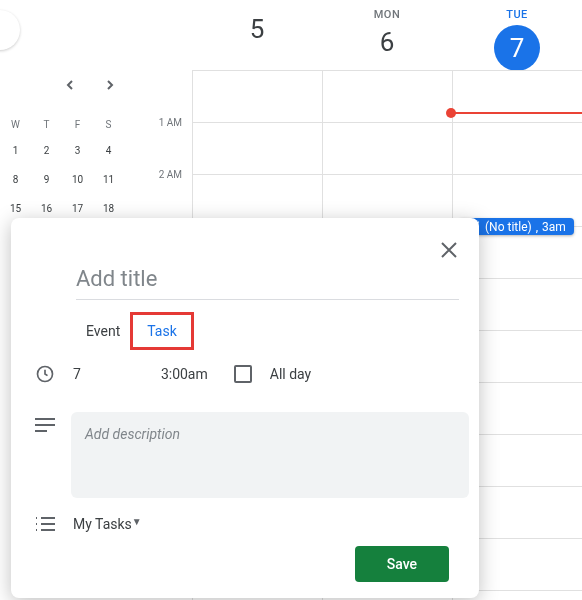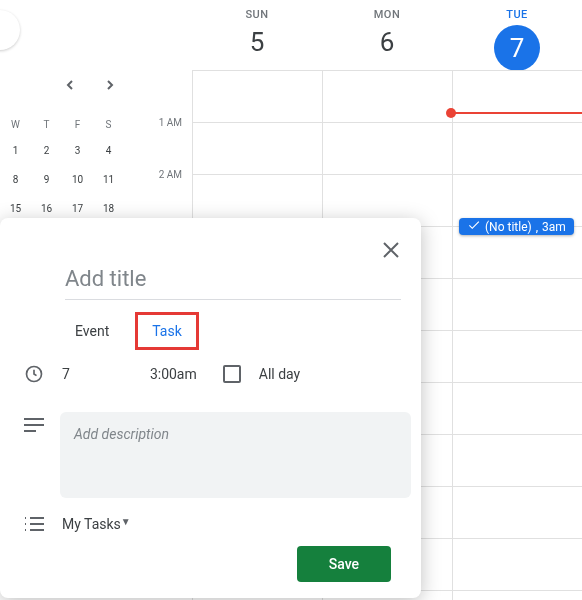--- a/index.html
+++ b/index.html
@@ -27,25 +27,25 @@
     .time-label { position: absolute; right: 10px; font-size: 10px; color: #70757a; transform: translateY(-50%); }
     .grid-lines { position: absolute; left: 57px; right: 0; top: 0; bottom: 0; }
     .hline { position: absolute; left: 0; right: 0; height: 1px; background: #e0e0e0; }
     .vline { position: absolute; top: 0; bottom: 0; width: 1px; background: #e0e0e0; }
     .now-line { position: absolute; left: 316px; right: 0; height: 2px; background: #ea4335; top: 42px; }
     .now-dot { position: absolute; left: -5px; top: -4px; width: 10px; height: 10px; border-radius: 50%; background: #ea4335; }
     
     .event-chip { position: absolute; top: 218px; left: 459px; background: #1a73e8; color: #fff; border-radius: 4px; padding: 0 8px; font-size: 12px; display: flex; align-items: center; gap: 4px; box-shadow: 0 1px 3px rgba(0,0,0,0.3); }
     .event-chip svg { width: 14px; height: 14px; fill: #fff; }
     
-    .modal { position: absolute; top: 218px; left: 0; width: 421px; background: #fff; border-radius: 8px; box-shadow: 0 4px 20px rgba(0,0,0,0.25); padding: 20px 0 16px 0; }
+    .modal { position: absolute; top: 218px; left: 11px; width: 468px; background: #fff; border-radius: 8px; box-shadow: 0 4px 20px rgba(0,0,0,0.25); padding: 20px 0 16px 0; }
     .modal-close { position: absolute; top: 20px; right: 18px; width: 24px; height: 24px; display: flex; align-items: center; justify-content: center; cursor: pointer; color: #5f6368; }
     .title-input-wrap { margin: 28px 20px 0 65px; border-bottom: 1px solid #dadce0; padding-bottom: 8px; }
     .title-input { font-size: 22px; color: #80868b; }
-    .tabs { margin: 20px 0 0 75px; display: flex; gap: 40px; align-items: center; }
+    .tabs { margin: 20px 0 0 75px; display: flex; gap: 24px; align-items: center; }
     .tab { font-size: 14px; color: #3c4043; cursor: pointer; }
     .tab.active { color: #1a73e8; font-weight: 400; border: 3px solid #e53935; padding: 8px 14px; margin: -8px -14px; }
     .row { display: flex; align-items: center; margin: 22px 20px 0 24px; gap: 18px; }
     .row-icon { width: 20px; color: #5f6368; display: flex; justify-content: center; }
     .date-val { font-size: 14px; color: #3c4043; }
     .time-val { font-size: 14px; color: #3c4043; margin-left: 62px; }
     .checkbox { width: 18px; height: 18px; border: 2px solid #5f6368; border-radius: 2px; margin-left: 8px; }
     .allday-label { font-size: 14px; color: #3c4043; }
     .desc-box { margin: 18px 10px 0 60px; background: #f1f3f4; border-radius: 6px; padding: 14px; min-height: 86px; font-style: italic; }
     .desc-placeholder { font-size: 14px; color: #80868b; }
@@ -54,21 +54,20 @@
     .dropdown-arrow { font-size: 10px; color: #5f6368; }
     .save-btn { position: absolute; bottom: 16px; right: 30px; background: #15803d; color: #fff; border: none; border-radius: 4px; padding: 10px 32px; font-size: 14px; font-weight: 500; cursor: pointer; }
   </style>
 </head>
 <body>
 
 <div class="partial-circle"></div>
 
 <div class="day-headers">
   <div class="day-header">
-    <div class="day-label">SUN</div>
     <div class="day-number">5</div>
   </div>
   <div class="day-header">
     <div class="day-label">MON</div>
     <div class="day-number">6</div>
   </div>
   <div class="day-header">
     <div class="day-label today">TUE</div>
     <div class="day-number-circle">7</div>
   </div>

